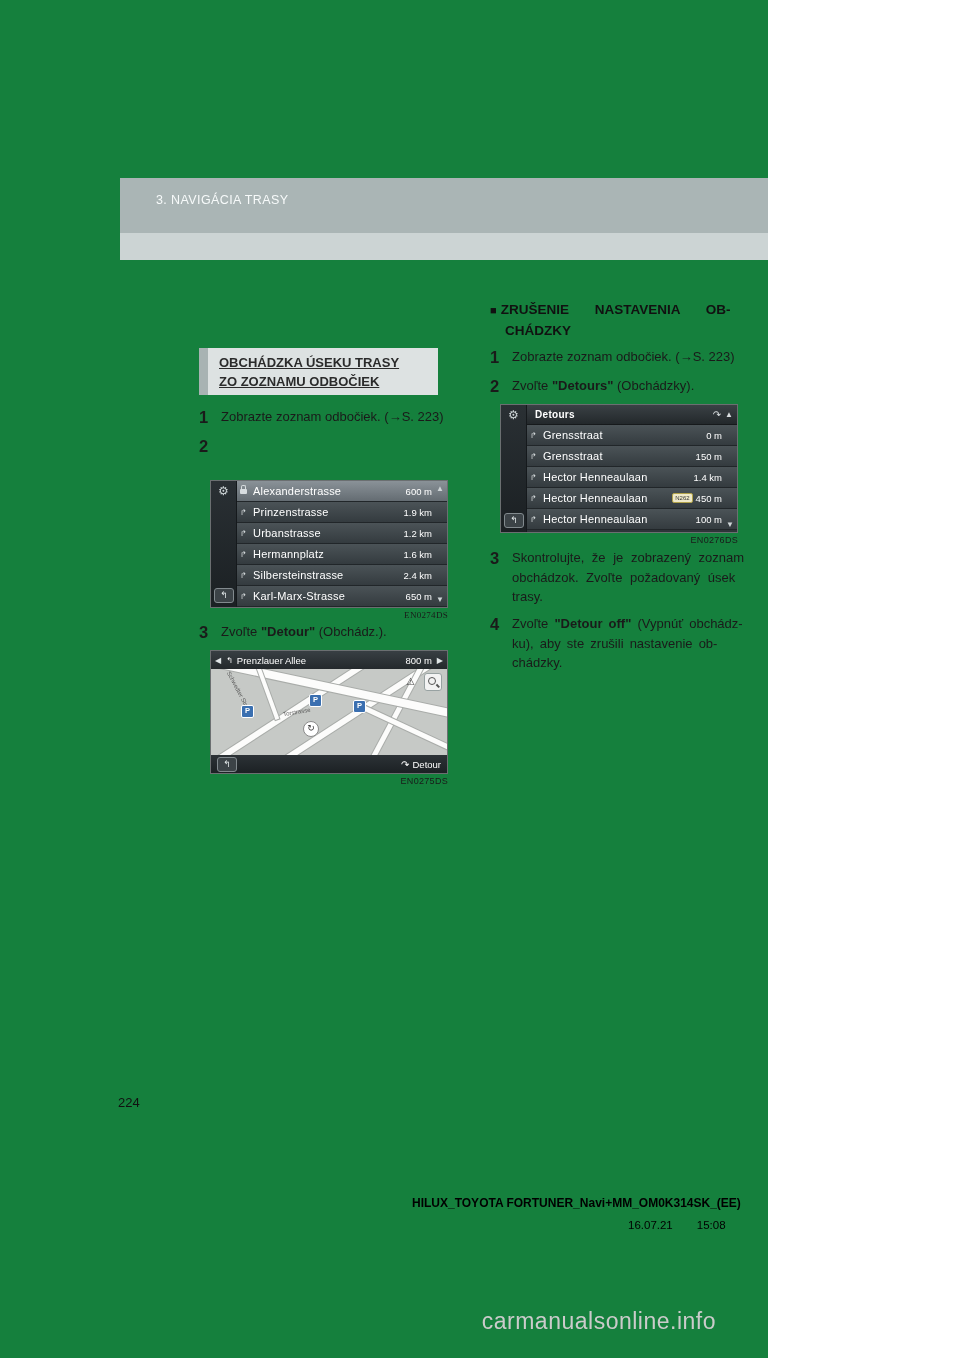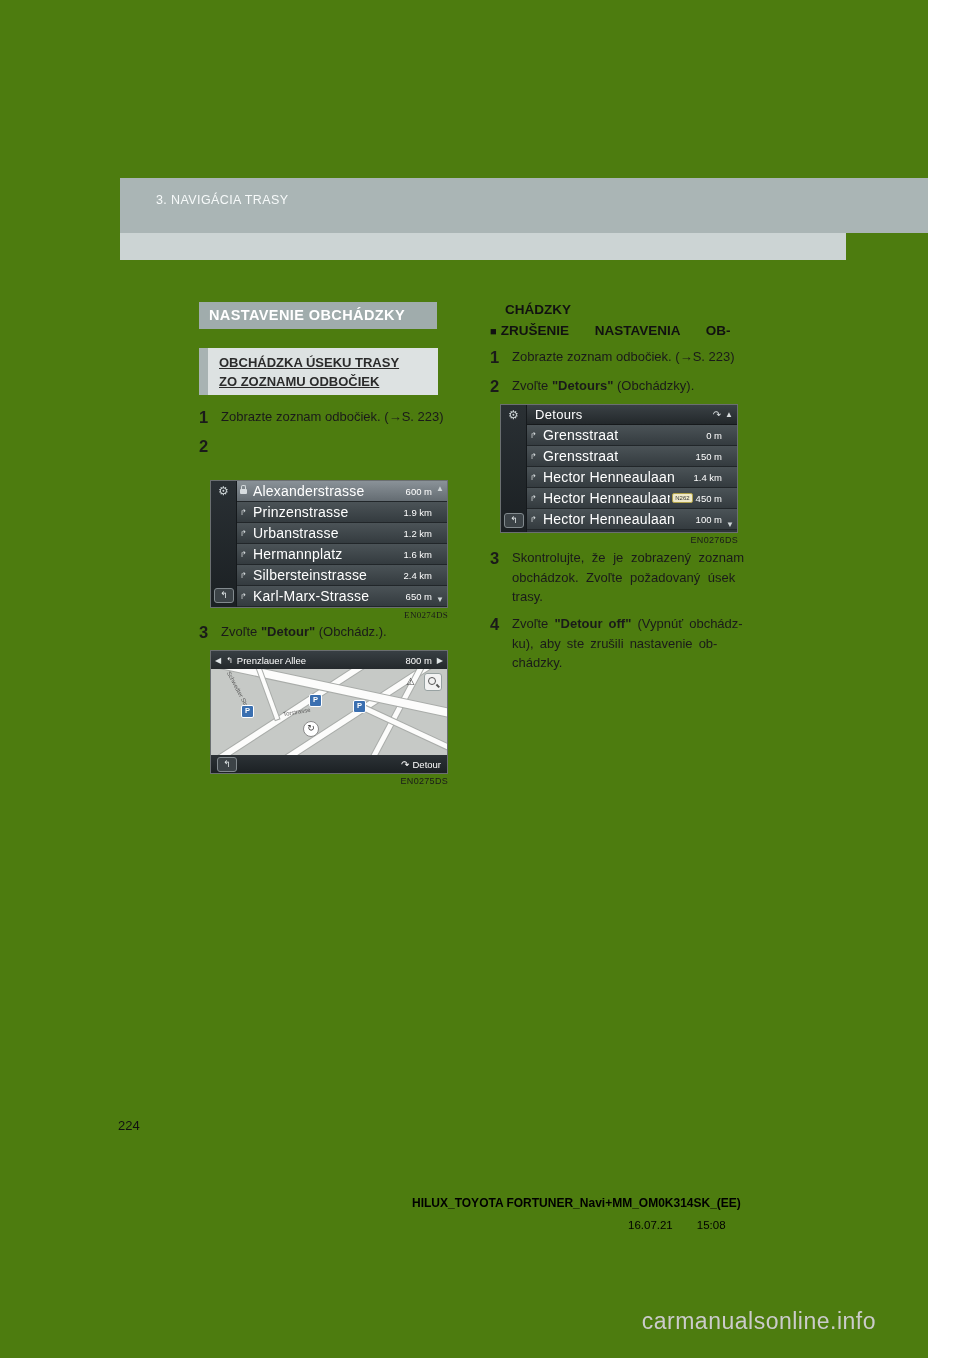--- a/index.html
+++ b/index.html
@@ -1,17 +1,17 @@
 <!DOCTYPE html>
 <html><head>
 <meta charset="utf-8">
 <style>
   html,body { margin:0; padding:0; }
   body { font-family:"Liberation Sans", sans-serif; background:#ffffff; }
-  .page { position:relative; width:928px; height:1358px; background:#4d7c0f; overflow:hidden; }
+  .page { position:relative; width:768px; height:1358px; background:#15803d; overflow:hidden; }
 
   
   .band-dark { position:absolute; left:120px; top:178px; width:840px; height:55px; background:#aab5b5; }
   .band-text { position:absolute; left:36px; top:15px; font-size:12.5px; letter-spacing:0.4px; color:#f7fafa; }
   .band-light { position:absolute; left:120px; top:233px; width:726px; height:27px; background:#ccd4d4; }
 
   
   .title-box { position:absolute; left:199px; top:302px; width:238px; height:27px; background:#a0acac;
                color:#ffffff; font-weight:bold; font-size:14.5px; line-height:27px; padding-left:10px;
                box-sizing:border-box; letter-spacing:0.4px; }
@@ -40,28 +40,28 @@
             box-sizing:border-box; overflow:hidden; }
   .scr-side { position:absolute; left:0; top:0; bottom:0; width:25px;
               background:linear-gradient(180deg,#2a3034,#1b2023); border-right:1px solid #15191c; z-index:2; }
   .gear { display:block; text-align:center; color:#cdd4d6; font-size:12px; margin-top:3px; }
   .backbtn { position:absolute; left:3px; bottom:4px; width:18px; height:13px; background:#3c4347;
              border:1px solid #828a8e; border-radius:3px; color:#e3e8ea; font-size:9px; line-height:12px;
              text-align:center; }
   .scr-rows { margin-left:26px; }
   .scr-top { margin-left:26px; height:20px; background:linear-gradient(180deg,#3a4145,#23282b);
              border-bottom:1px solid #16191b; display:flex; align-items:center; padding:0 4px; box-sizing:border-box; }
-  .scr-top .ttl { font-size:13px; color:#fff; font-weight:normal; letter-spacing:0.3px; margin-left:4px; }
+  .scr-top .ttl { font-size:10px; color:#fff; font-weight:bold; letter-spacing:0.3px; margin-left:4px; }
   .scr-top .sp { flex:1; }
   .scr-top .tic { color:#d9dee0; font-size:10px; margin-left:4px; }
   .srow { box-sizing:border-box; height:21px; display:flex; align-items:center; padding:0 15px 0 3px;
           background:linear-gradient(180deg,#4b5357 0%,#343b3f 100%); border-bottom:1px solid #212629; }
   .srow.hl { background:linear-gradient(180deg,#8a9298,#646c72);justify-content:flex-end; }
   .ric { width:13px; flex:none; font-size:8px; color:#d5dadc; }
-  .rname { flex:1; font-size:14px; color:#fff; white-space:nowrap; overflow:hidden; letter-spacing:0.2px; }
+  .rname { flex:1; font-size:11px; color:#fff; white-space:nowrap; overflow:hidden; letter-spacing:0.2px; }
   .rdist { font-size:9.5px; color:#fff; white-space:nowrap; }
   .badge { font-size:6px; background:#efe9c8; color:#333; border:1px solid #b1a24a; border-radius:2px;
            padding:0 2px; margin:0 3px 0 2px; flex:none; line-height:8px; }
   .arr { position:absolute; right:3px; font-size:8px; color:#ced5d7; z-index:3; }
   .arr.up { top:3px; } .arr.dn { bottom:3px; }
   .csslock { display:inline-block; width:7px; height:5px; background:#d8dde0; border-radius:1px; position:relative; }
   .csslock::before { content:""; position:absolute; top:-4px; left:1px; width:3px; height:3px;
                      border:1px solid #d8dde0; border-bottom:none; border-radius:2px 2px 0 0; }
 
   
@@ -89,37 +89,36 @@
   .map-bot { height:18px; background:linear-gradient(180deg,#2c3236,#1c2124); display:flex;
              align-items:center; padding:0 6px; box-sizing:border-box; }
   .map-bot .backbtn2 { width:18px; height:13px; background:#3c4347; border:1px solid #828a8e;
                        border-radius:3px; color:#e3e8ea; font-size:9px; line-height:12px; text-align:center; }
   .map-bot .dicon { color:#fff; font-size:10px; margin-right:3px; }
   .map-bot .dlabel { color:#fff; font-size:9.5px; }
 
   .figcap { position:absolute; width:238px; text-align:right; font-size:9px; color:#1a1a1a; letter-spacing:0.3px; }
 
   
-  .pagenum { position:absolute; left:118px; top:1118px; font-size:13px; color:#111; }
+  .pagenum { position:absolute; left:118px; top:1095px; font-size:13px; color:#111; }
   .docid { position:absolute; left:412px; top:1196px; font-size:12px; font-weight:bold; color:#000; }
   .ts { position:absolute; left:628px; top:1219px; font-size:11.5px; color:#000; }
   .ts .t { margin-left:24px; }
   .watermark { position:absolute; right:52px; top:1308px; font-size:23px; color:#cbcbcb; letter-spacing:0.5px; }
 </style>
 </head>
 <body>
 
 <div class="page">
 
   <div class="band-dark">
     <span class="band-text">3. NAVIGÁCIA TRASY</span>
   </div>
   <div class="band-light"></div>
 
-  <div class="title-box">NASTAVENIE OBCHÁDZKY</div>
 
   <div class="subtitle-box">
     <span class="line">OBCHÁDZKA ÚSEKU TRASY</span>
     <span class="line">ZO ZOZNAMU ODBOČIEK</span>
   </div>
 
   <div class="step" style="left:199px; top:407px; width:268px;">
     <span class="num">1</span>
     <span class="stext">
         <span class="line">Zobrazte zoznam odbočiek. (→S. 223)</span>
@@ -209,24 +208,24 @@
     <div class="map-bot">
       <span class="backbtn2"><span>↰</span></span>
       <span class="sp"></span>
       <span class="dicon">↷</span>
       <span class="dlabel">Detour</span>
     </div>
   </div>
   <div class="figcap" style="left:210px; top:776px;">EN0275DS</div>
 
   <div class="sec-title" style="left:490px; top:300px; width:275px;">
-    <span class="line l2">CHÁDZKY</span>
     <span class="line l1">
       <span class="sq">■</span><span>ZRUŠENIE NASTAVENIA OB-</span>
     </span>
+    <span class="line l2">CHÁDZKY</span>
   </div>
 
   <div class="step" style="left:490px; top:347px; width:280px;">
     <span class="num">1</span>
     <span class="stext">
         <span class="line">Zobrazte zoznam odbočiek. (→S. 223)</span>
       </span>
   </div>
 
   <div class="step" style="left:490px; top:376px; width:280px;">

